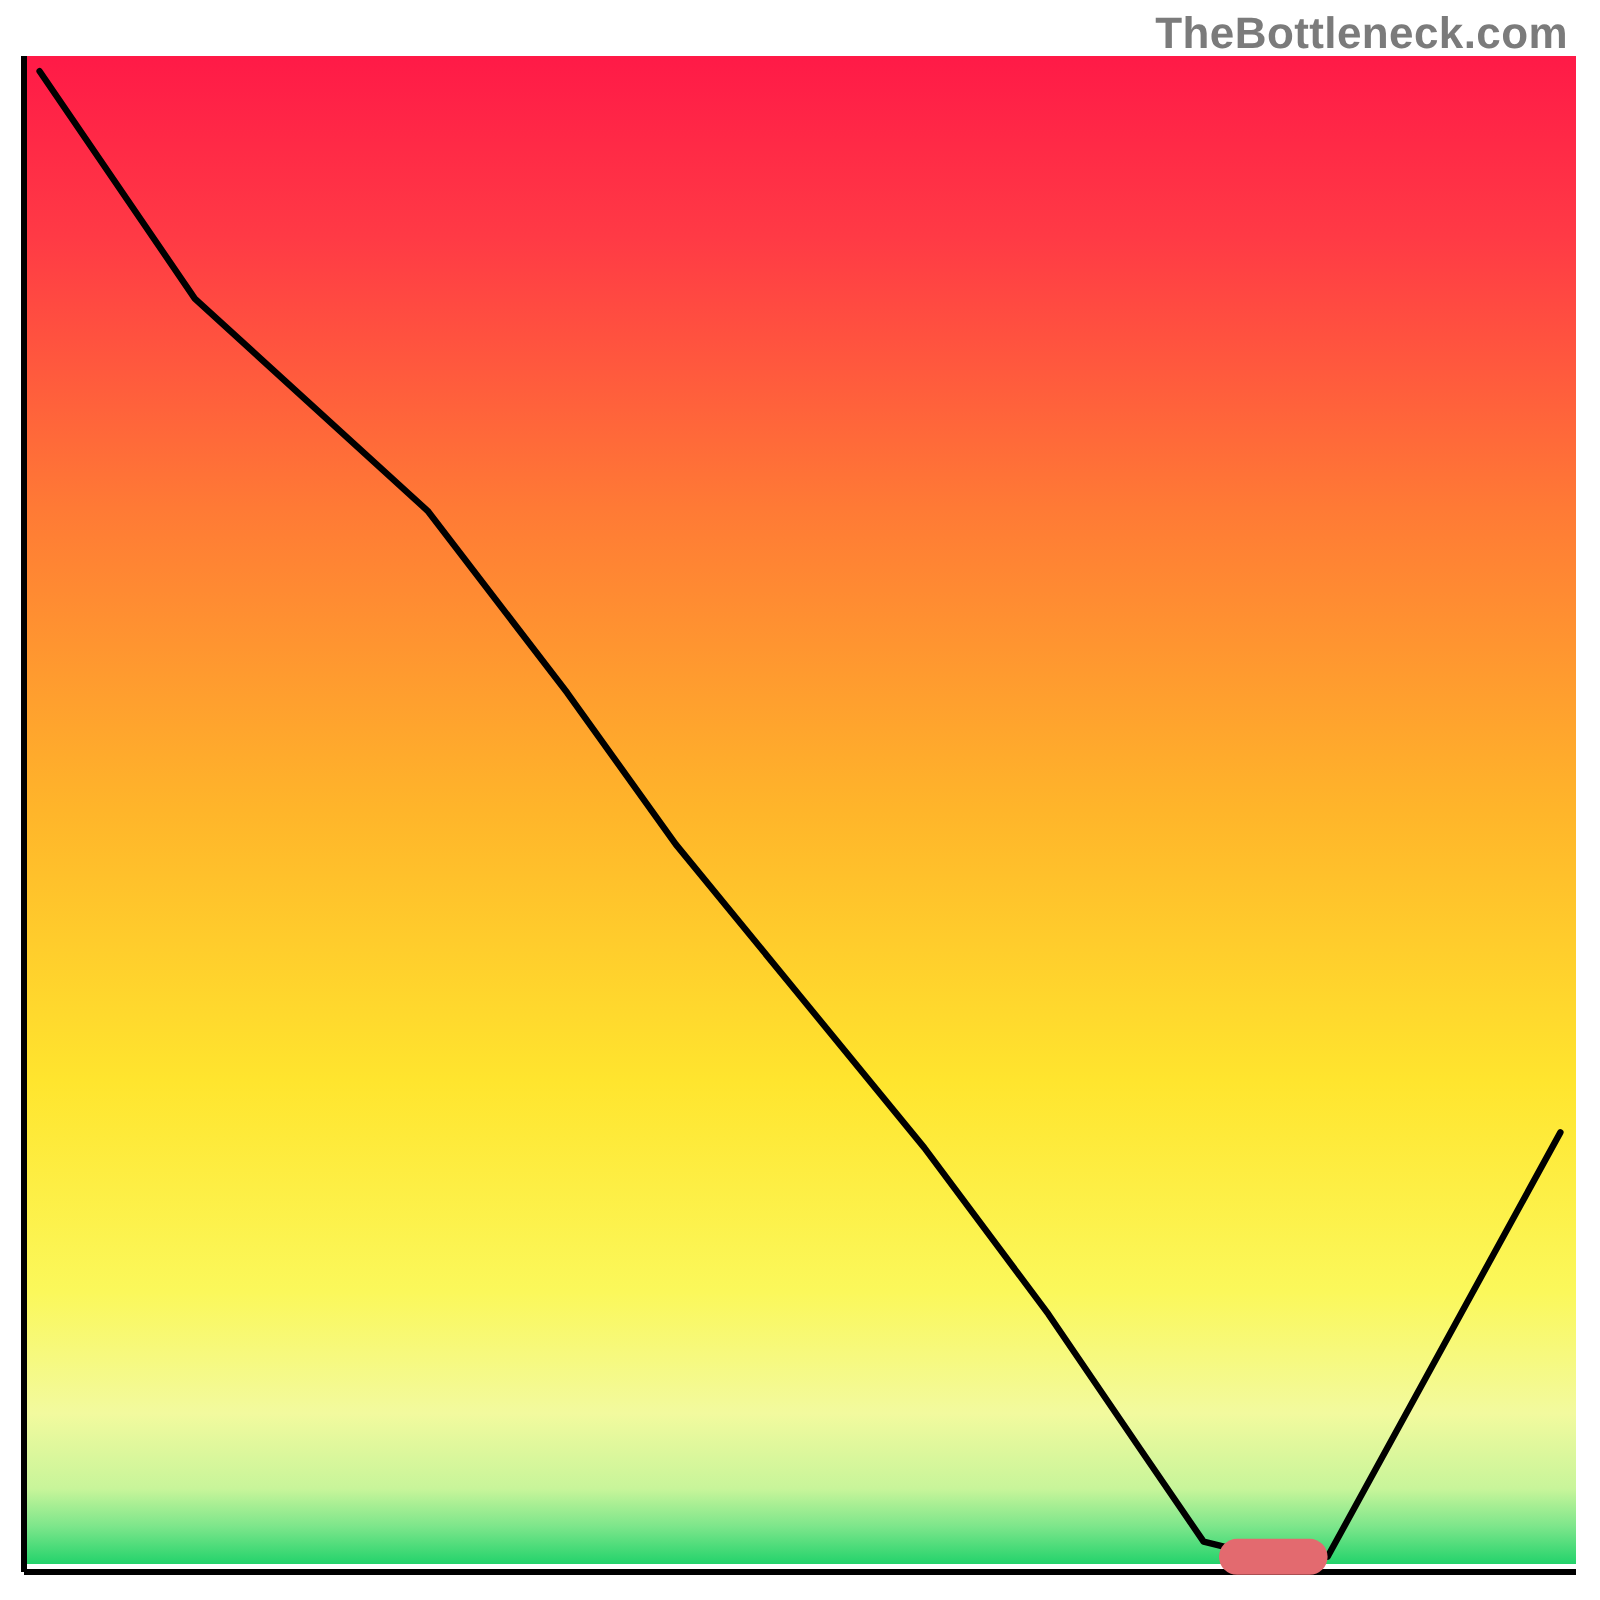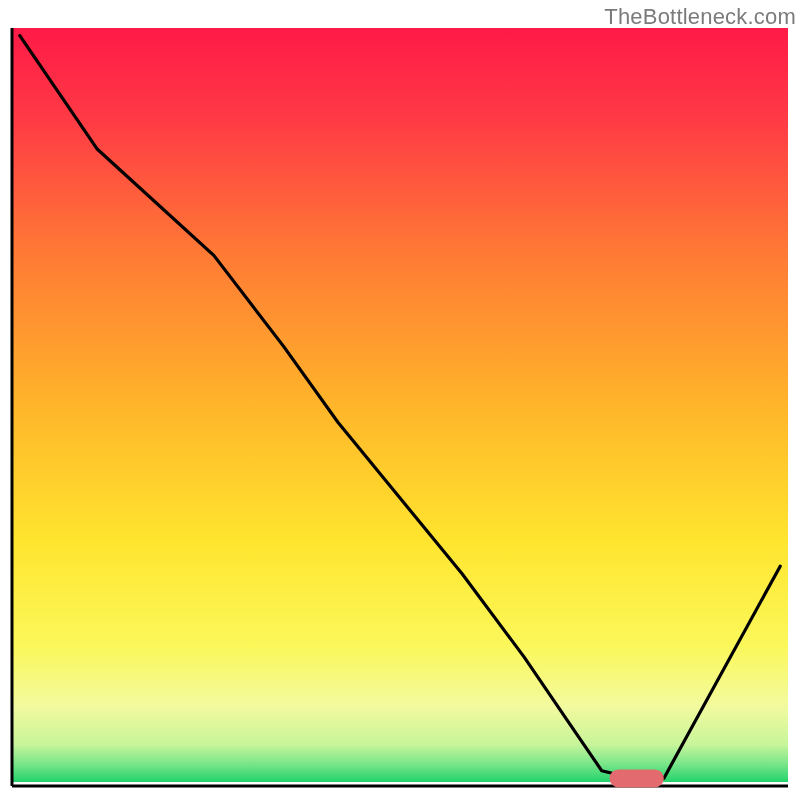--- a/index.html
+++ b/index.html
@@ -12,23 +12,23 @@
     font-family: Arial, Helvetica, sans-serif;
   }
   .container {
     position: relative;
     width: 800px;
     height: 800px;
   }
   .watermark {
     position: absolute;
     top: 4px;
-    right: 4px;
+    right: 16px;
     font-size: 22px;
-    font-weight: 400;
+    font-weight: 700;
     color: #7b7b7b;
     letter-spacing: 0.2px;
     z-index: 20;
   }
   svg.plot {
     position: absolute;
     left: 0;
     top: 0;
     width: 800px;
     height: 800px;

